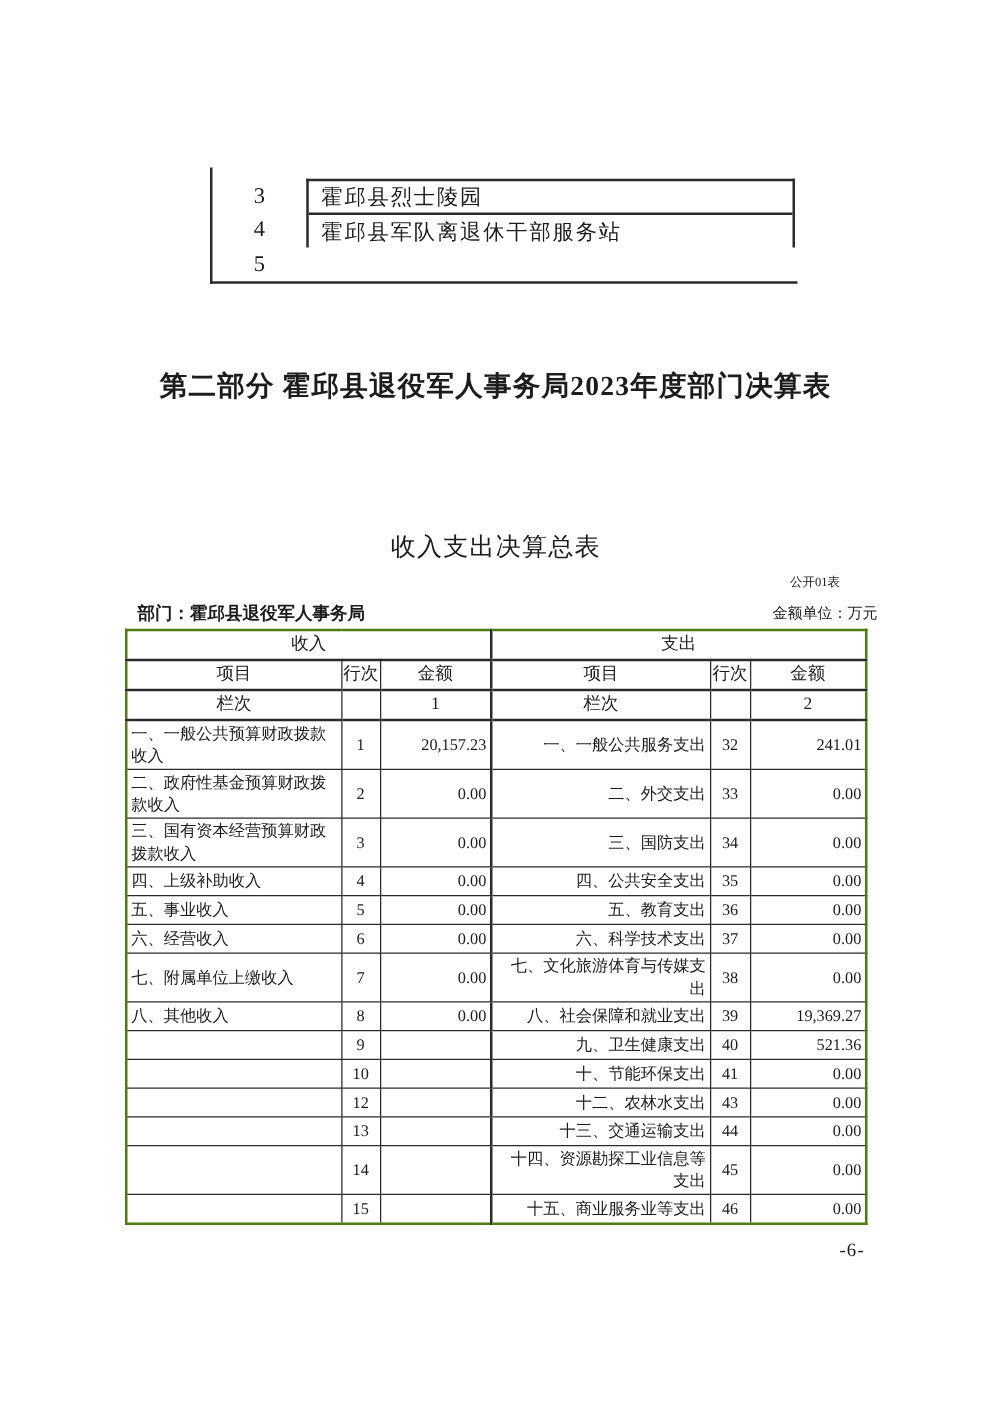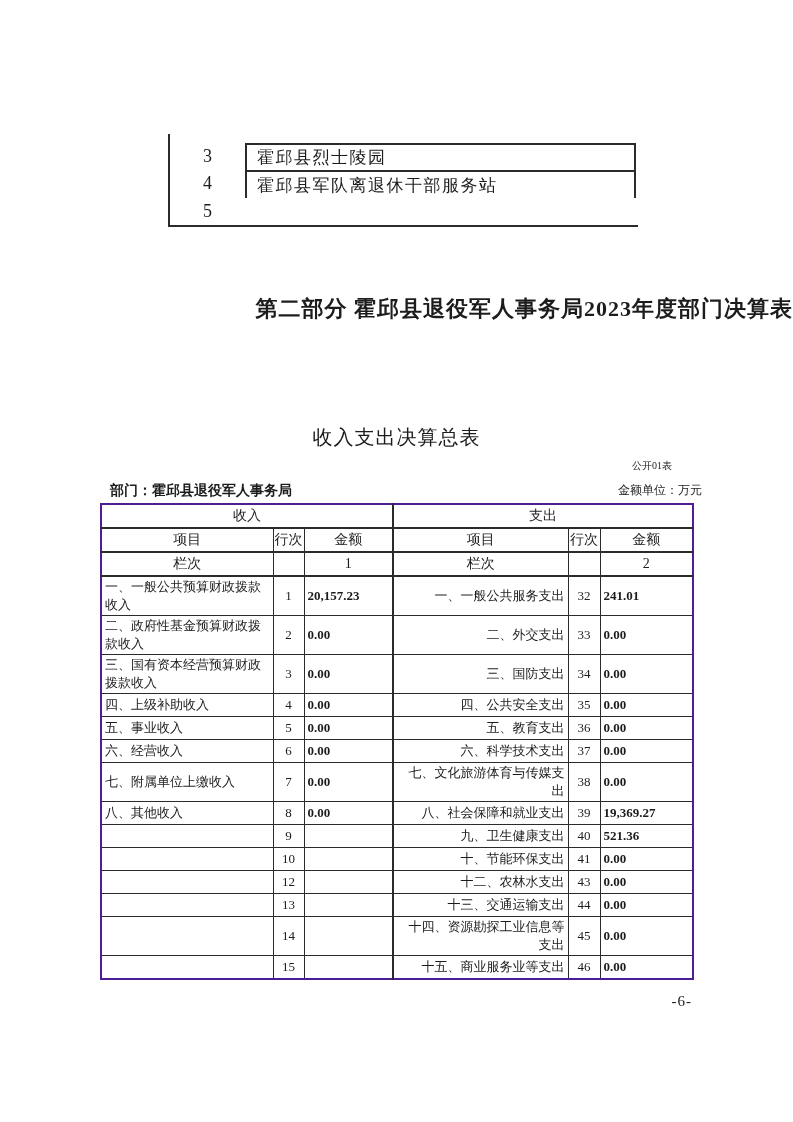--- a/index.html
+++ b/index.html
@@ -19,54 +19,54 @@
     font-size:18px;}
   .cont-num-row:last-child{height:28px;}
   .cont-namecol{position:absolute;left:245px;top:143px;width:391px;box-sizing:border-box;
     border:2px solid #2b2b2b;border-bottom:none;}
   .cont-name-row{height:25px;border-bottom:2px solid #2b2b2b;display:flex;align-items:center;
     padding-left:10px;font-size:17px;letter-spacing:1.5px;}
   .cont-name-row:last-child{border-bottom:none;height:26px;}
   
   .sec-title{
     position:absolute;left:0;top:294px;width:793px;margin:0;
-    text-align:right;font-size:22px;font-weight:bold;letter-spacing:1px;
+    text-align:center;font-size:22px;font-weight:bold;letter-spacing:1px;
   }
   .tbl-title{
     position:absolute;left:0;top:424px;width:793px;margin:0;
     text-align:center;font-size:20px;font-weight:normal;letter-spacing:1px;
   }
   .sheet-label{
     position:absolute;left:100px;top:459px;width:592px;
     text-align:right;font-size:10px;padding-right:20px;box-sizing:border-box;
   }
   .meta-row{
     position:absolute;left:110px;top:482px;width:592px;
     display:flex;justify-content:space-between;align-items:flex-start;
   }
   .dept-label{font-size:14px;font-weight:bold;}
   .unit-label{font-size:12px;}
   
   table.summary{
     position:absolute;left:100px;top:503px;width:592px;
     border-collapse:collapse;table-layout:fixed;
-    border:2px solid #4c1d95;
+    border:2px solid #4d7c0f;
   }
   table.summary td{
     border:1px solid #2b2b2b;
     font-size:13px;line-height:18px;
     padding:1px 3px;height:20px;
     vertical-align:middle;
     overflow:hidden;
   }
   table.summary tr.hdr td{border-bottom-width:2px;text-align:center;font-size:14px;padding:1px 0;}
   table.summary td.mid{border-left-width:2px;text-align:right;}
   td.item{text-align:left;padding-left:4px;}
   td.rowno{text-align:center;padding:1px 0;}
-  td.amount{padding-right:3px;font-weight:bold;}
+  td.amount{text-align:right;padding-right:3px;}
   
   .page-num{
     position:absolute;left:100px;top:993px;width:592px;
     text-align:right;font-size:15px;letter-spacing:1px;
   }
 </style>
 </head>
 <body>
 
 <div class="page">

